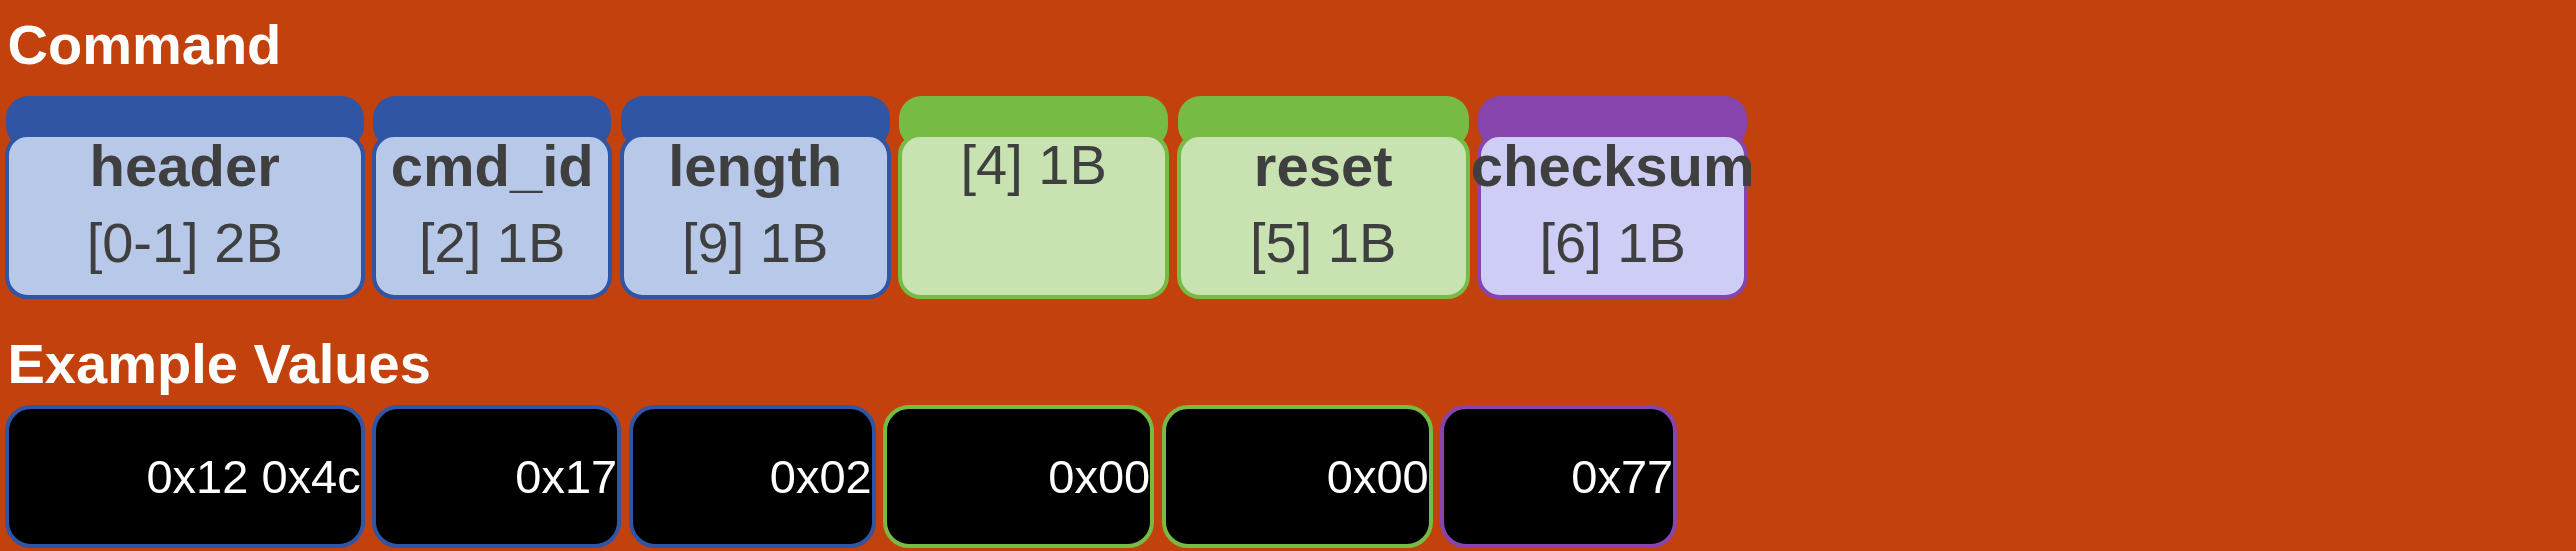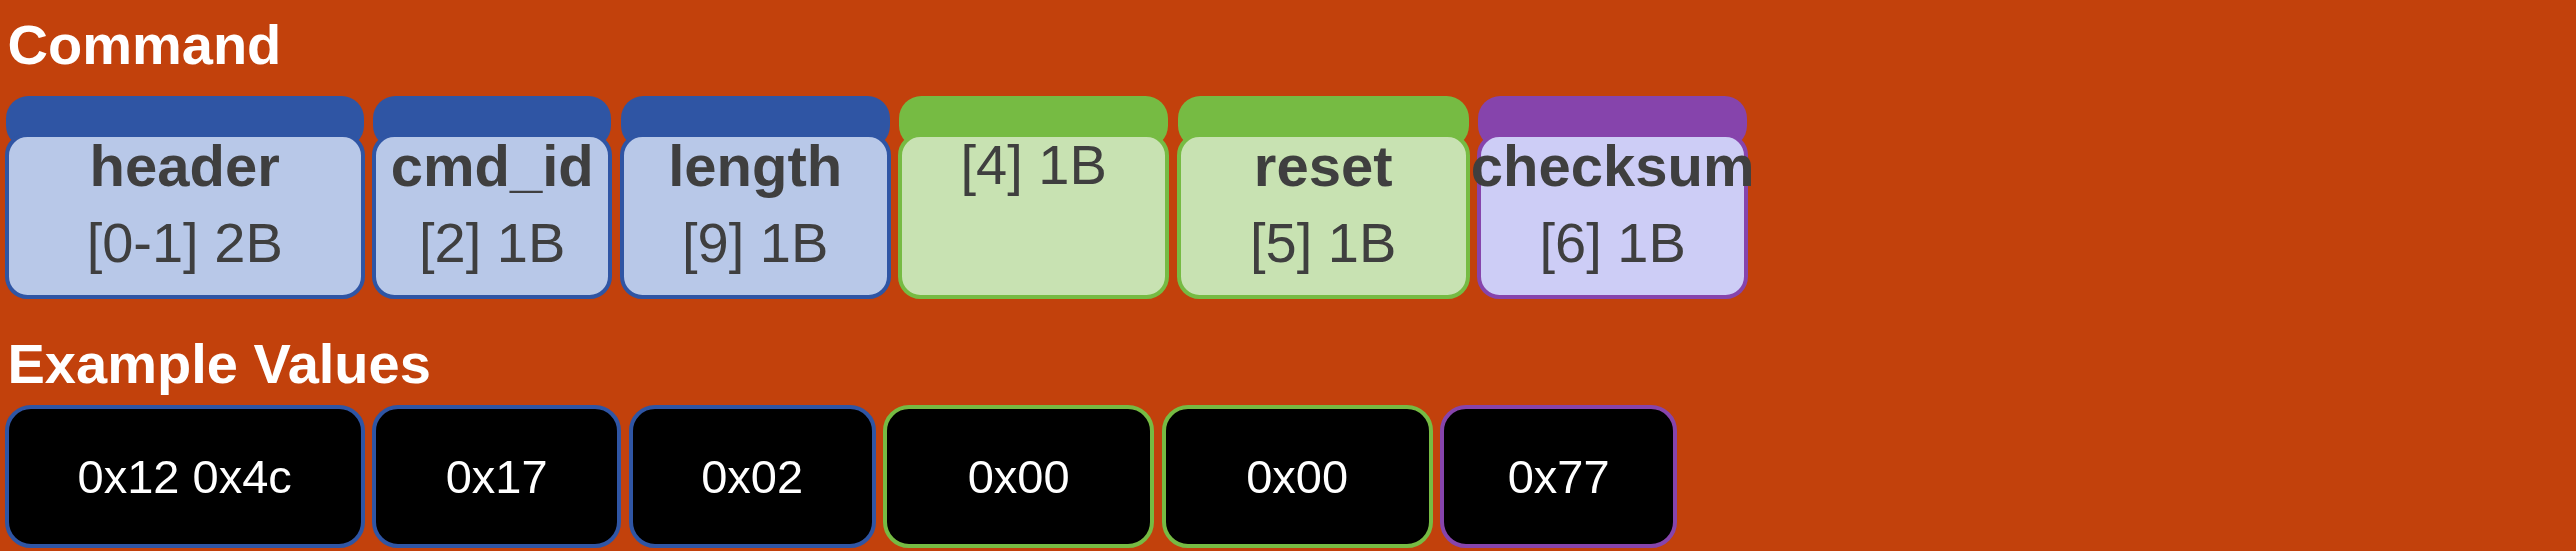--- a/index.html
+++ b/index.html
@@ -77,21 +77,21 @@
     align-items:flex-start;
   }
   .value-box{
     height:143px;
     box-sizing:border-box;
     background:#000;
     border:4.7px solid var(--c);
     border-radius:26px;
     display:flex;
     align-items:center;
-    justify-content:center;
+    justify-content:flex-end;
   }
   .value-text{
     font-size:47px;
     color:#fff;
     line-height:1;
     white-space:nowrap;
   }
 </style>
 </head>
 <body>

